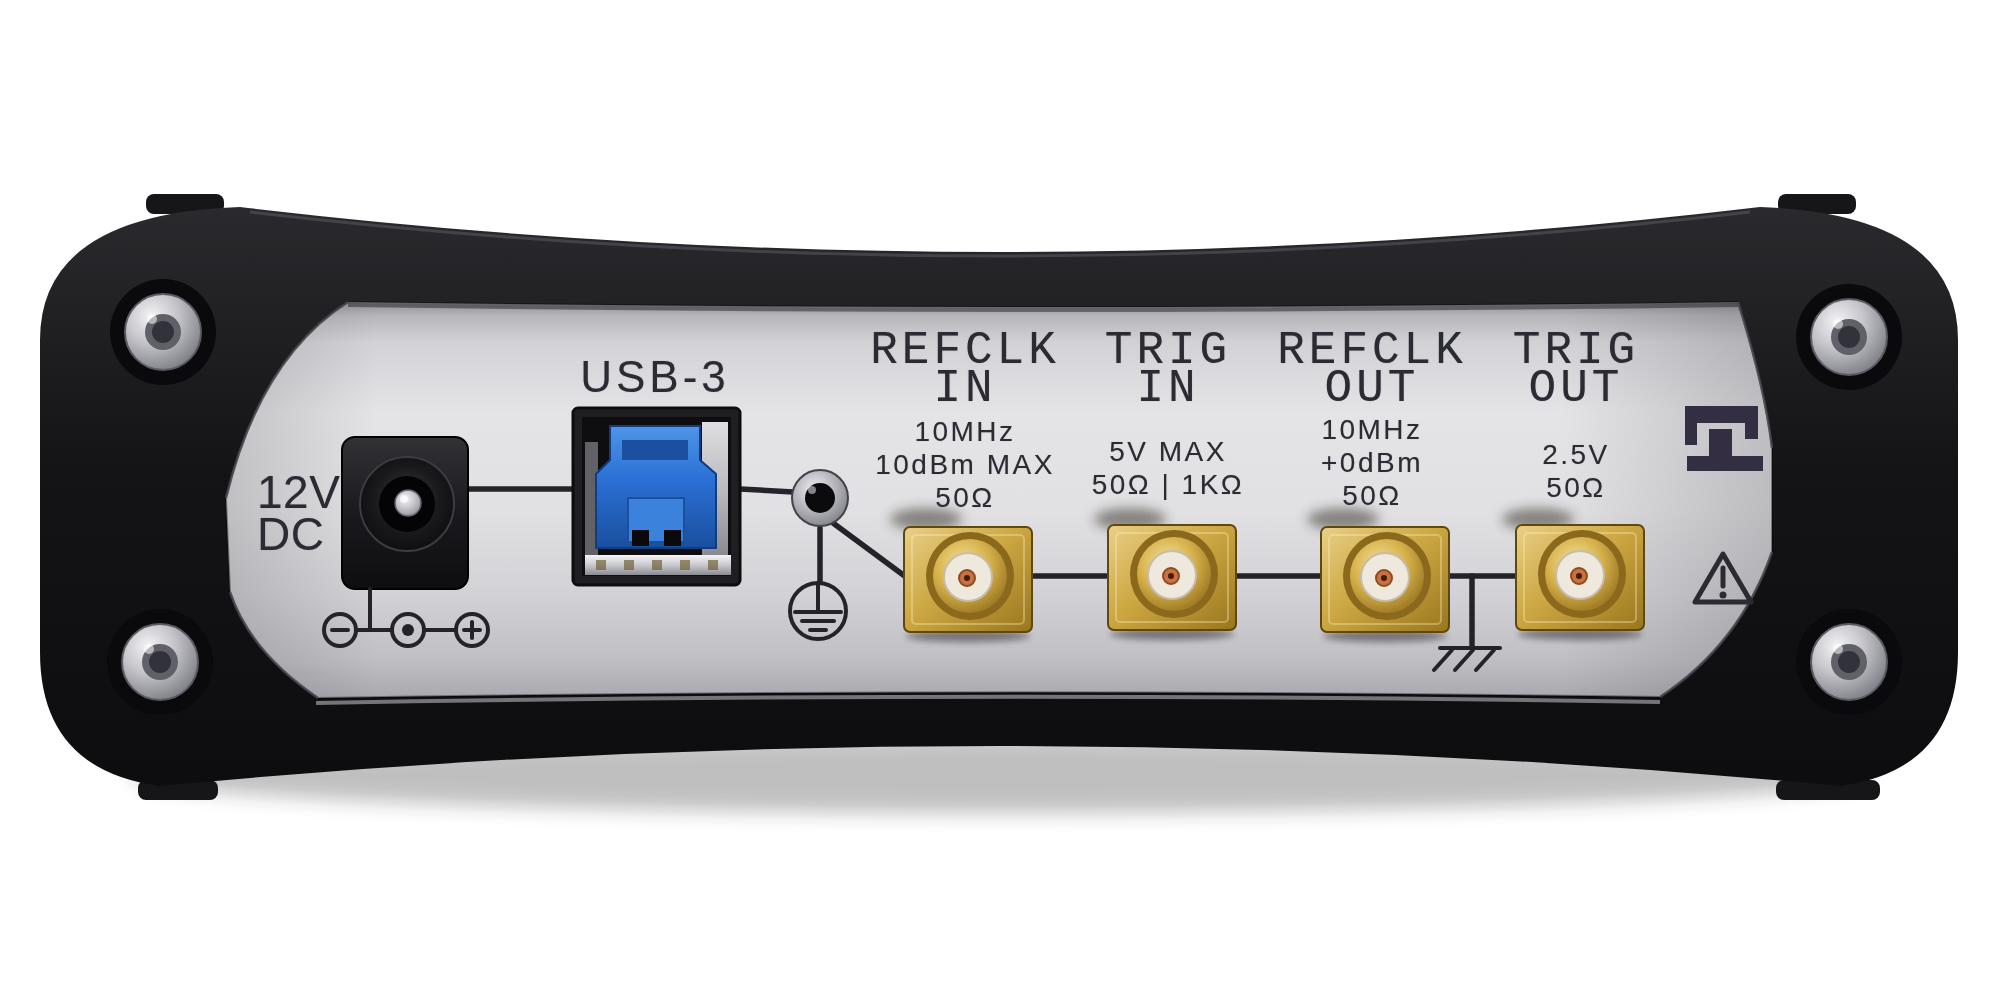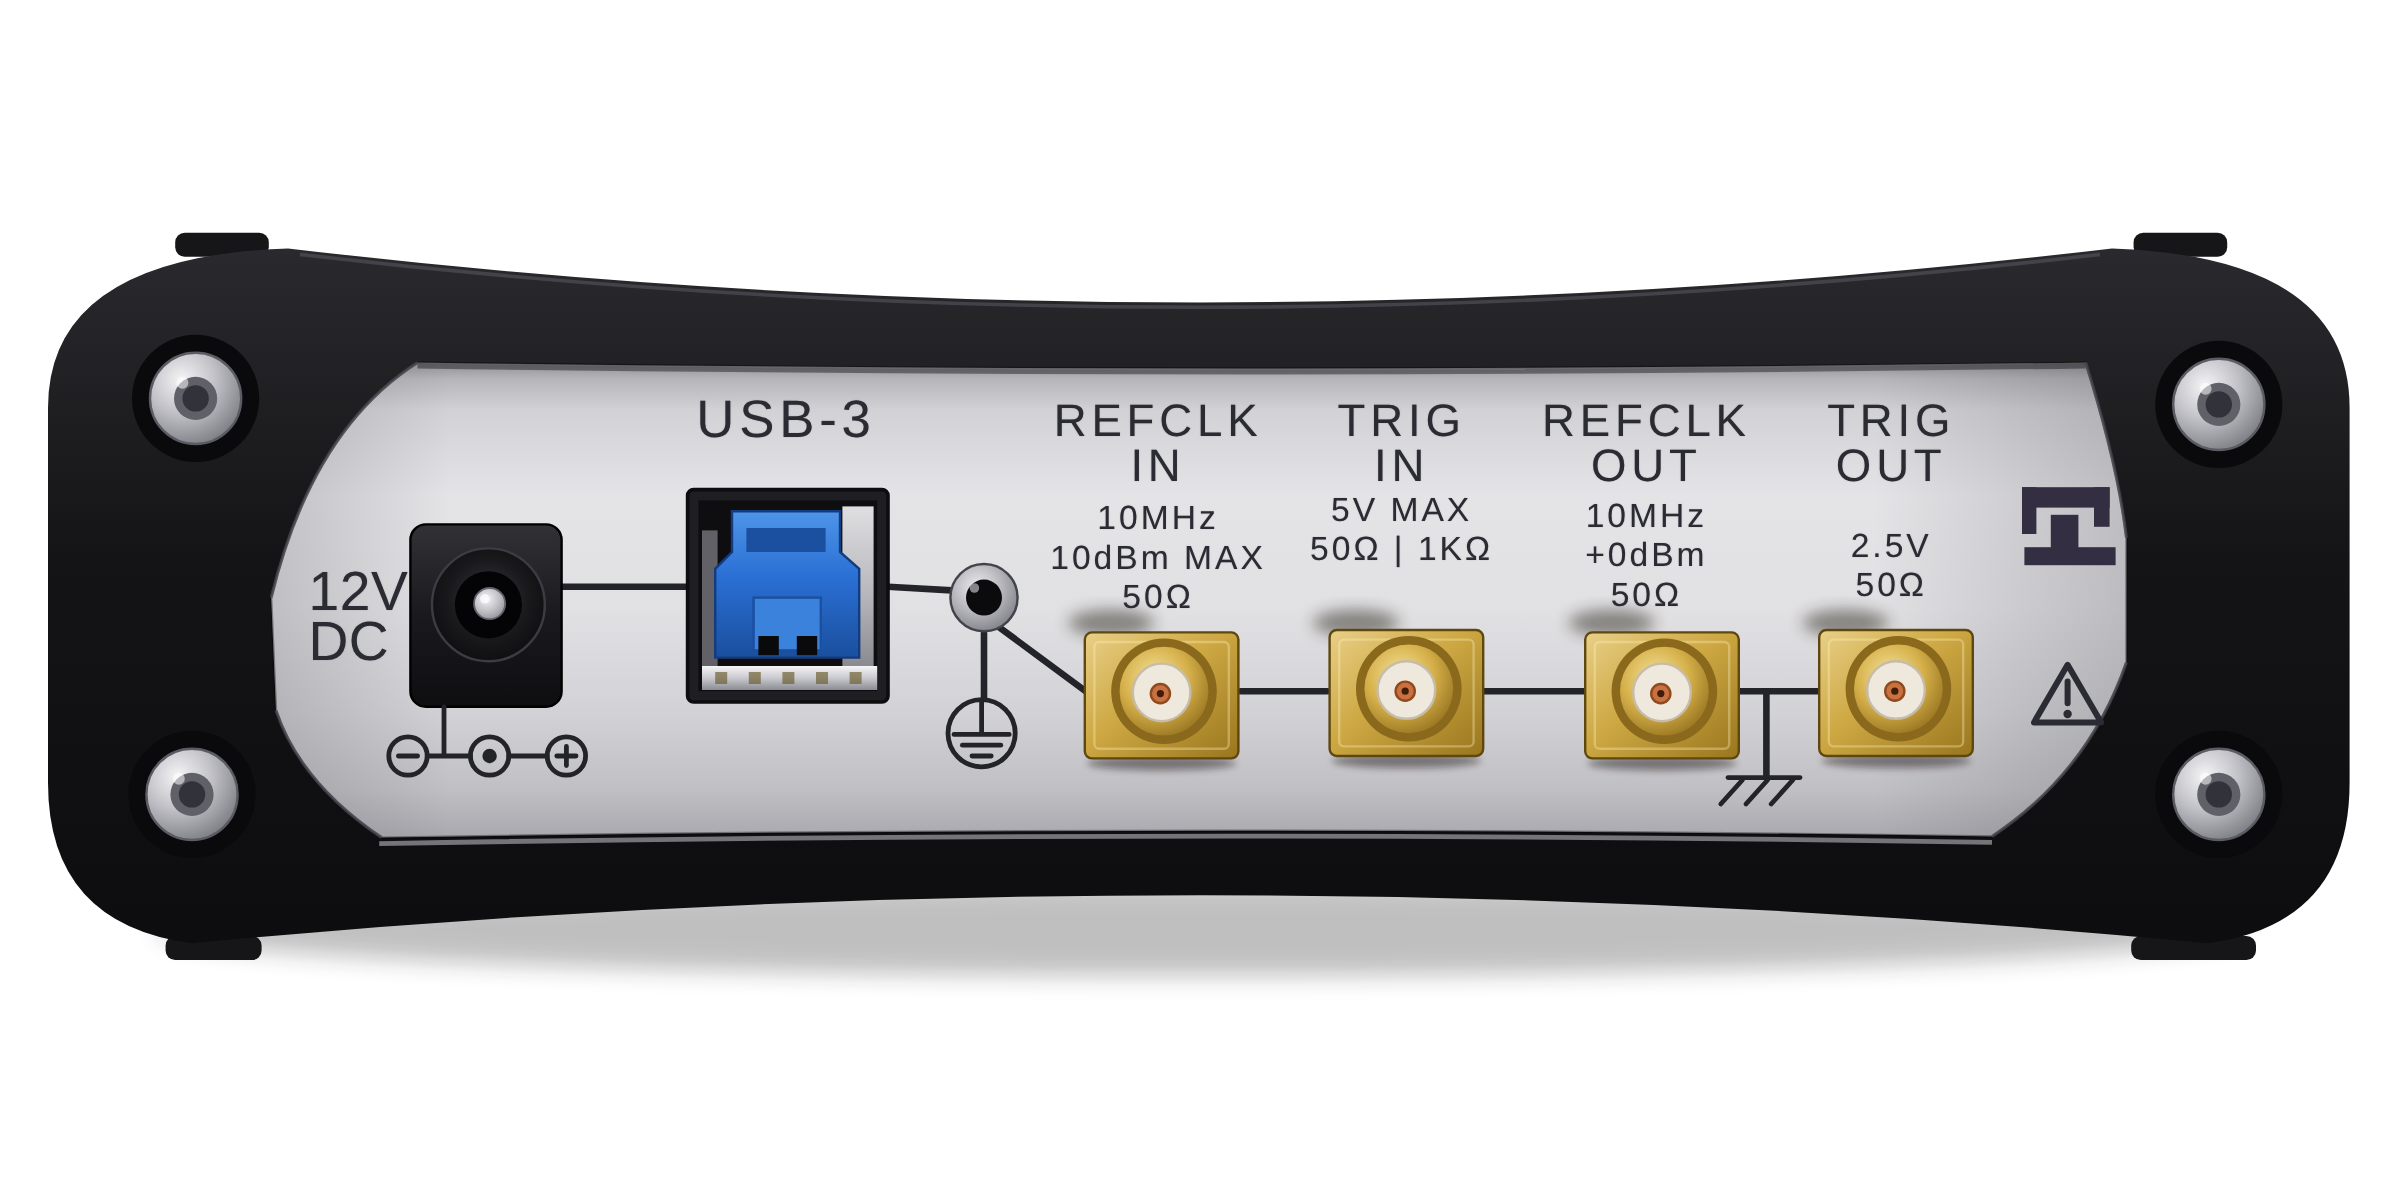--- a/index.html
+++ b/index.html
@@ -4,26 +4,26 @@
 <style>
   html,body{margin:0;padding:0;background:#ffffff;}
   .scene{position:relative;width:2000px;height:1000px;background:#ffffff;overflow:hidden;
          font-family:"Liberation Sans","DejaVu Sans",sans-serif;}
   .scene svg{position:absolute;left:0;top:0;}
   .labels{position:absolute;left:0;top:0;width:2000px;height:1000px;color:#2b2b33;}
   .labels div{white-space:nowrap;}
   .lbl-power{position:absolute;left:257px;top:471px;font-size:46px;line-height:42px;
              letter-spacing:0.5px;font-weight:500;text-align:left;
              text-shadow:0 0 1px rgba(43,43,51,0.35);}
-  .lbl-usb{position:absolute;left:655px;top:325px;transform:translateX(-50%);
+  .lbl-usb{position:absolute;left:655px;top:352px;transform:translateX(-50%);
            font-size:44px;letter-spacing:4px;font-weight:500;
            text-shadow:0 0 1px rgba(43,43,51,0.35);}
   .port{position:absolute;top:332px;transform:translateX(-50%);text-align:center;}
-  .ptitle{font-size:38px;line-height:38px;letter-spacing:4px;font-weight:500;
-          text-shadow:0 0 1px rgba(43,43,51,0.35);}
+  .ptitle{font-size:46px;line-height:38px;letter-spacing:4px;font-weight:500;
+          text-shadow:0 0 1px rgba(43,43,51,0.35);font-family:Liberation Mono, monospace;}
   .pspecs{font-size:28px;line-height:33px;letter-spacing:2.5px;font-weight:500;
           text-shadow:0 0 1px rgba(43,43,51,0.3);}
 </style>
 </head>
 <body>
 
 <div class="scene">
 
 <svg width="2000" height="1000" viewBox="0 0 2000 1000">
   <defs>
@@ -280,21 +280,21 @@
       <div>10dBm MAX</div>
       <div>50Ω</div>
     </div>
   </div>
 
   <div class="port" style="left:1168px">
     <div class="ptitle">
       <div>TRIG</div>
       <div>IN</div>
     </div>
-    <div class="pspecs" style="">
+    <div class="pspecs" style="margin-top:27px">
       <div>5V MAX</div>
       <div>50Ω | 1KΩ</div>
     </div>
   </div>
 
   <div class="port" style="left:1372px">
     <div class="ptitle">
       <div>REFCLK</div>
       <div>OUT</div>
     </div>

